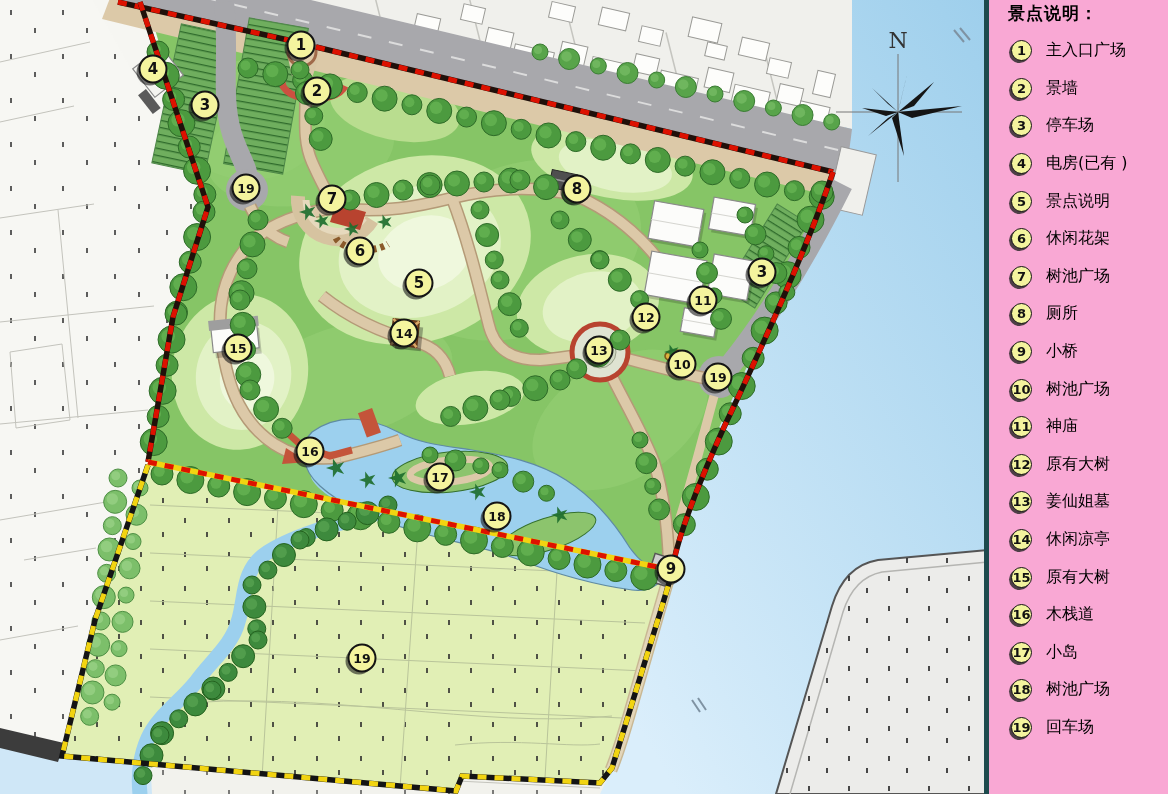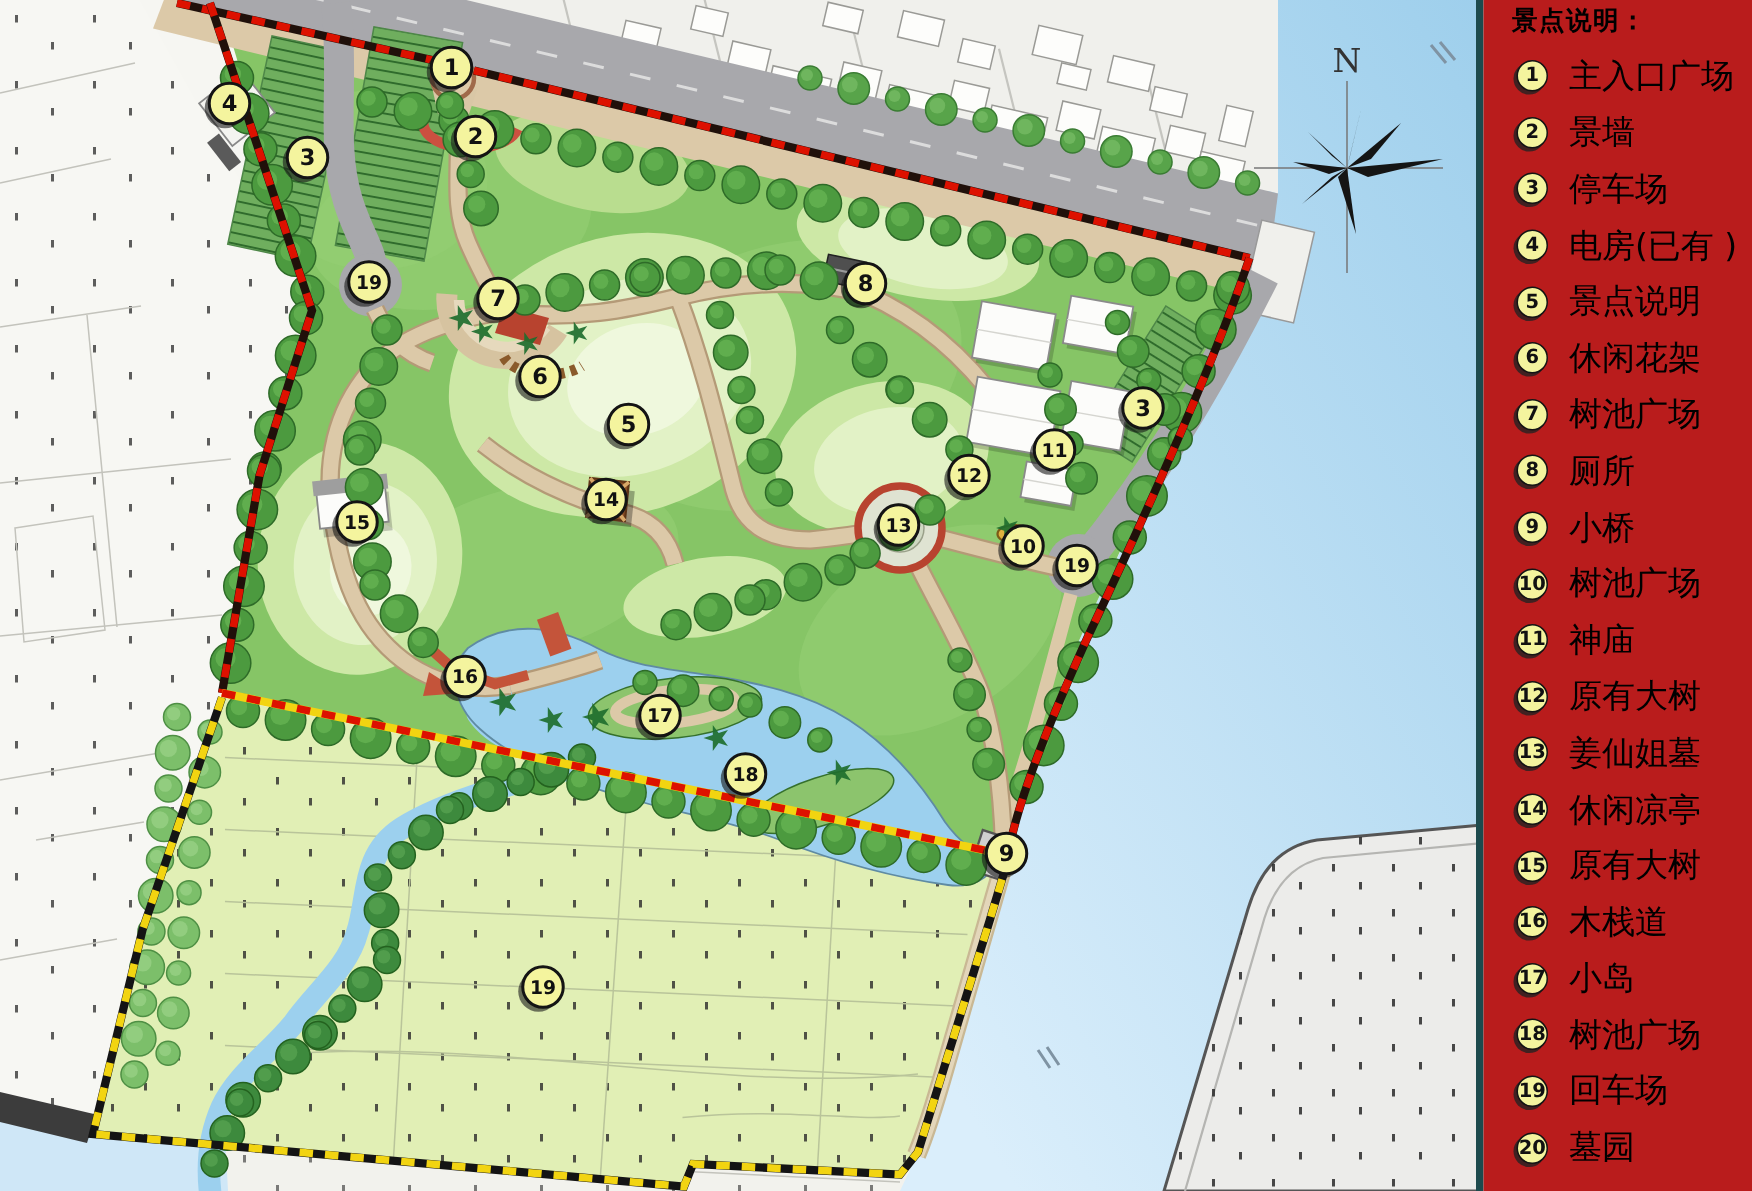--- a/index.html
+++ b/index.html
@@ -1,27 +1,27 @@
 <!DOCTYPE html>
 <html><head>
 <meta charset="utf-8">
 <style>
   html,body{margin:0;padding:0;background:#fff;}
   #stage{position:relative;width:1168px;height:794px;overflow:hidden;background:#fff;
          font-family:"DejaVu Sans",sans-serif;}
   #map-wrap{position:absolute;left:0;top:0;width:988px;height:794px;}
   #divider{position:absolute;left:984px;top:0;width:5px;height:794px;background:#1d4a4d;}
-  #legend{position:absolute;left:989px;top:0;width:179px;height:794px;background:#b91c1c;}
+  #legend{position:absolute;left:989px;top:0;width:179px;height:794px;background:#f9a8d4;}
   .legend-title{position:absolute;left:19px;top:2px;font-size:17px;font-weight:700;color:#000;letter-spacing:1px;}
   #legend-items{position:absolute;left:22px;top:32px;}
   .legend-item{display:flex;align-items:center;height:37.6px;}
   .badge{width:21px;height:21px;border-radius:50%;background:#f4f49e;border:1.7px solid #141414;
          box-shadow:-2px 2px 0 rgba(35,35,35,.8);display:flex;align-items:center;justify-content:center;
          font-size:13px;font-weight:700;color:#111;box-sizing:border-box;flex:0 0 auto;}
-  .lbl{margin-left:14px;font-size:22px;color:#000;font-weight:500;white-space:nowrap;}
+  .lbl{margin-left:14px;font-size:16px;color:#000;font-weight:500;white-space:nowrap;}
 </style>
 </head>
 <body>
 
 <div id="stage">
   <div id="map-wrap"><svg width="988" height="794" viewBox="0 0 988 794">
         <defs>
           <linearGradient id="wg" x1="1" y1="0" x2="0.2" y2="1">
             <stop offset="0" stop-color="#9ecfec"></stop>
             <stop offset="1" stop-color="#daeefb"></stop>
@@ -925,19 +925,15 @@
           <span class="lbl">小岛</span>
         </div>
         <div class="legend-item">
           <span class="badge">18</span>
           <span class="lbl">树池广场</span>
         </div>
         <div class="legend-item">
           <span class="badge">19</span>
           <span class="lbl">回车场</span>
         </div>
-        <div class="legend-item">
-          <span class="badge">20</span>
-          <span class="lbl">墓园</span>
-        </div>
       </div>
   </div>
 </div>
 
 </body></html>

